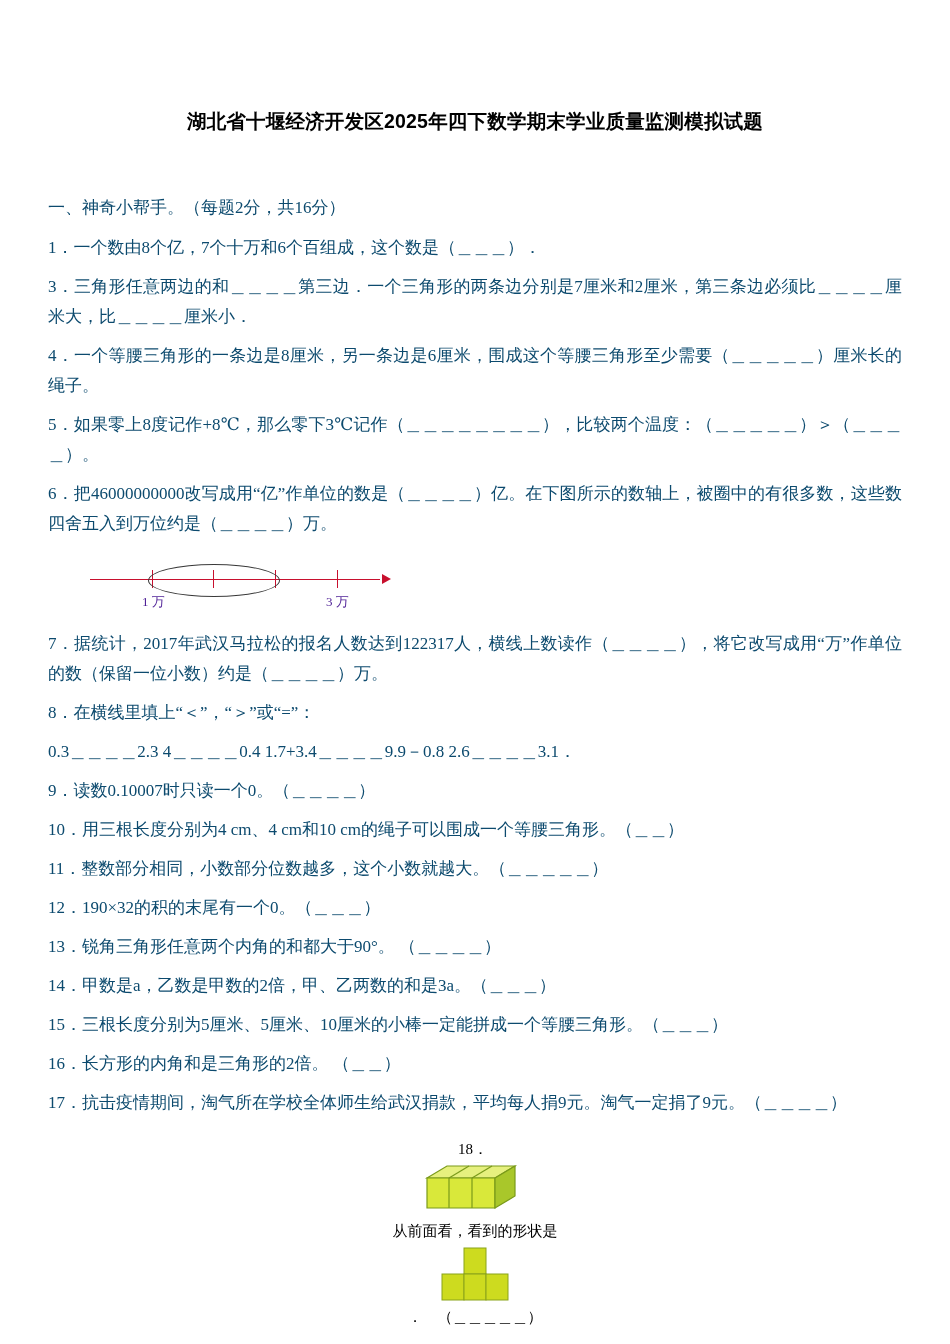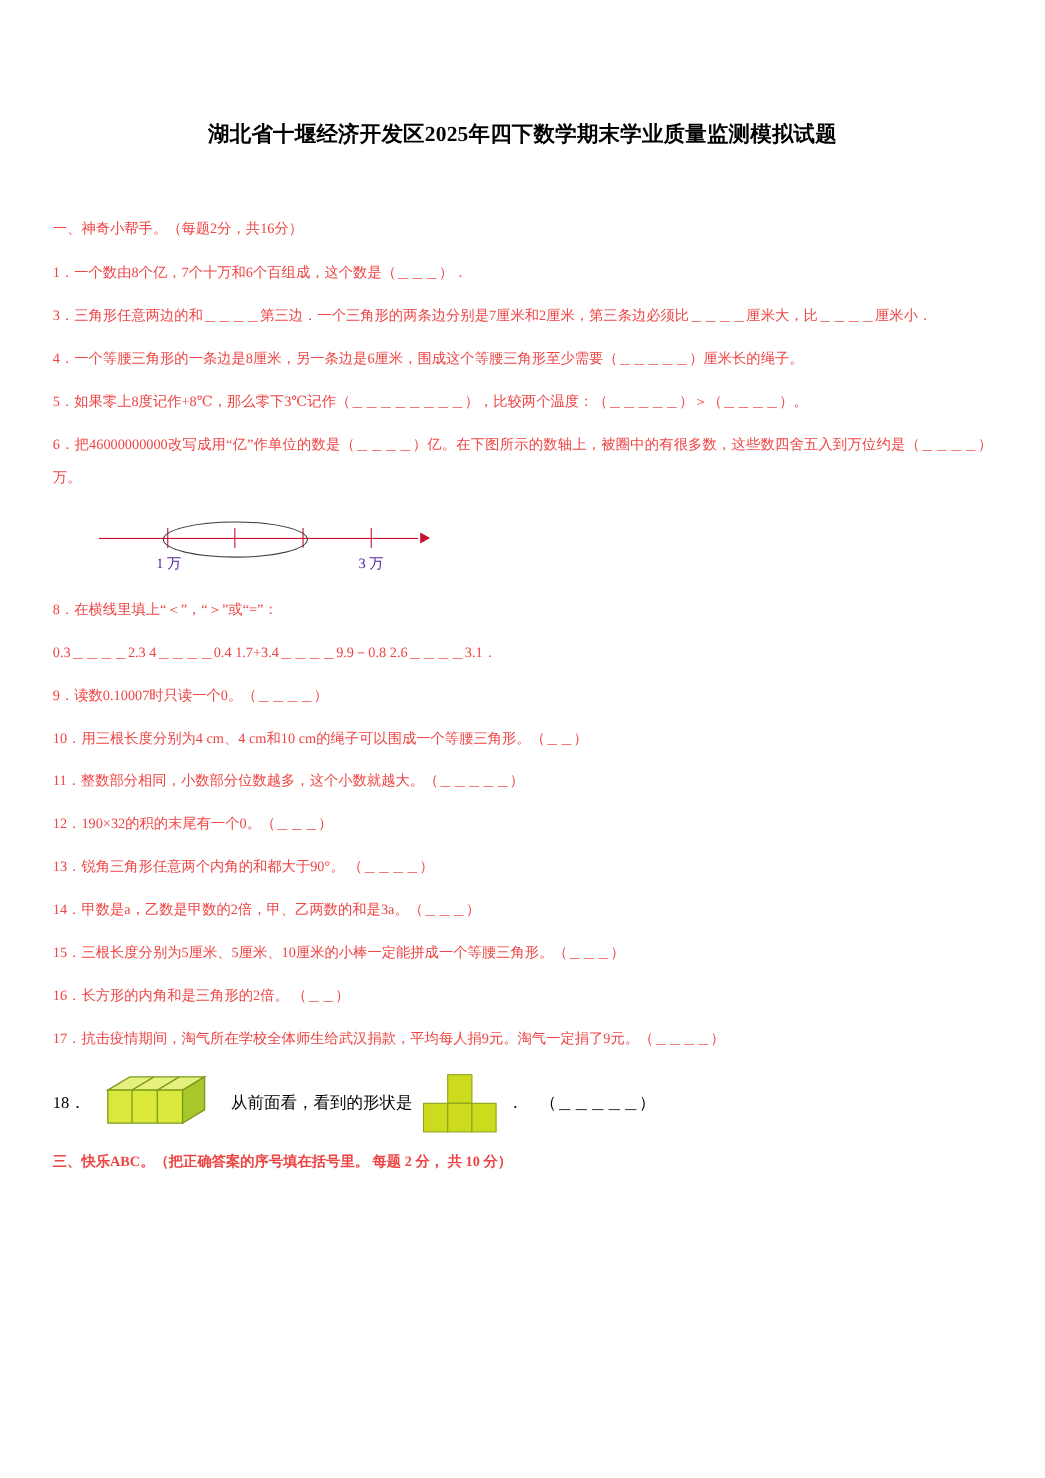--- a/index.html
+++ b/index.html
@@ -15,36 +15,36 @@
     width: 950px;
     height: 1344px;
     position: relative;
     background: #fff;
     box-sizing: border-box;
     padding: 0 48px;
     overflow: hidden;
   }
   .doc-title {
     text-align: center;
-    font-family: Liberation Serif, serif;
+    font-family: Liberation Sans, sans-serif;
     font-weight: bold;
     font-size: 19.5px;
     letter-spacing: 0.2px;
     margin-top: 108px;
     margin-bottom: 0;
     color: #000;
   }
   .body-block {
     margin-top: 58px;
   }
   .line {
-    font-size: 13px;
+    font-size: 17px;
     line-height: 30px;
     margin: 0 0 9px 0;
-    color: #ef4444;
+    color: #0c4a6e;
     text-align: justify;
   }
   .line.section {
     margin-top: 10px;
     margin-bottom: 10px;
   }
   .num-line-wrap {
     margin: 14px 0 14px 0;
     padding-left: 42px;
   }
@@ -93,20 +93,21 @@
     font-size: 13px;
     color: #4c1d95;
     font-family: "Liberation Serif", serif;
   }
   .cube-row {
     display: flex;
     align-items: center;
     margin: 16px 0 10px 0;
     font-size: 15px;
     line-height: 30px;
+    flex-direction: column;
   }
   .cube-row .idx {
     width: 34px;
     flex: none;
   }
   .solid-3d {
     width: 120px;
     height: 52px;
     position: relative;
     margin-right: 8px;
@@ -150,20 +151,21 @@
         <div class="tick" style="left:62px;"></div>
         <div class="tick" style="left:123px;"></div>
         <div class="tick" style="left:185px;"></div>
         <div class="tick" style="left:247px;"></div>
         <div class="ellipse"></div>
         <div class="lbl" style="left:52px;">1 万</div>
         <div class="lbl" style="left:236px;">3 万</div>
       </div>
     </div>
 
+    <p class="line">7．据统计，2017年武汉马拉松的报名人数达到122317人，横线上数读作（＿＿＿＿），将它改写成用“万”作单位的数（保留一位小数）约是（＿＿＿＿）万。</p>
     <p class="line">8．在横线里填上“＜”，“＞”或“=”：</p>
     <p class="line">0.3＿＿＿＿2.3    4＿＿＿＿0.4    1.7+3.4＿＿＿＿9.9－0.8    2.6＿＿＿＿3.1．</p>
 
 
     <p class="line">9．读数0.10007时只读一个0。（＿＿＿＿）</p>
     <p class="line">10．用三根长度分别为4 cm、4 cm和10 cm的绳子可以围成一个等腰三角形。（＿＿）</p>
     <p class="line">11．整数部分相同，小数部分位数越多，这个小数就越大。（＿＿＿＿＿）</p>
     <p class="line">12．190×32的积的末尾有一个0。（＿＿＿）</p>
     <p class="line">13．锐角三角形任意两个内角的和都大于90°。 （＿＿＿＿）</p>
     <p class="line">14．甲数是a，乙数是甲数的2倍，甲、乙两数的和是3a。（＿＿＿）</p>

